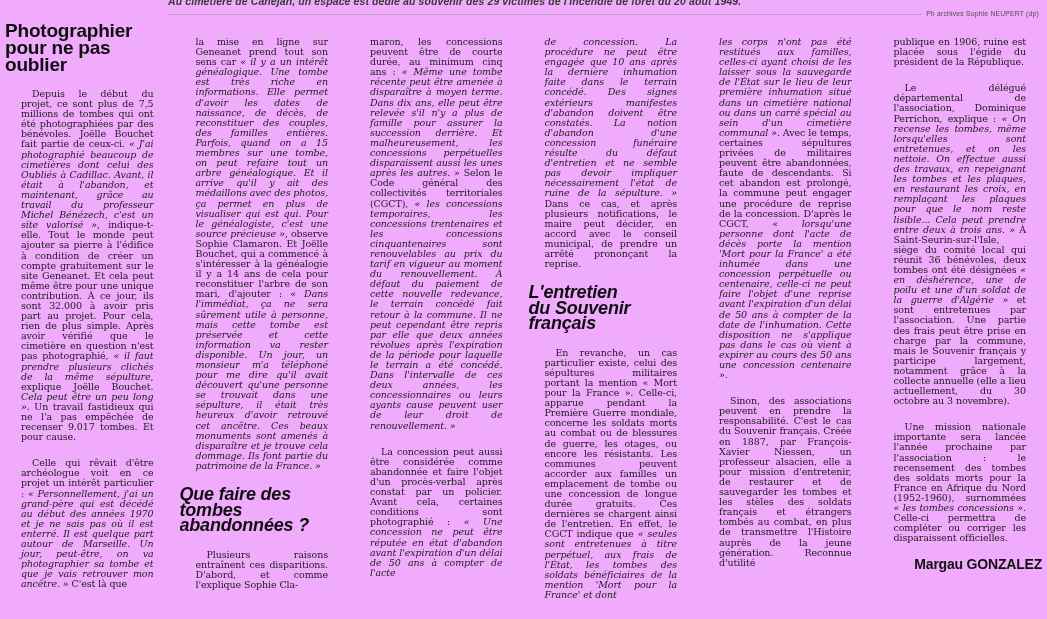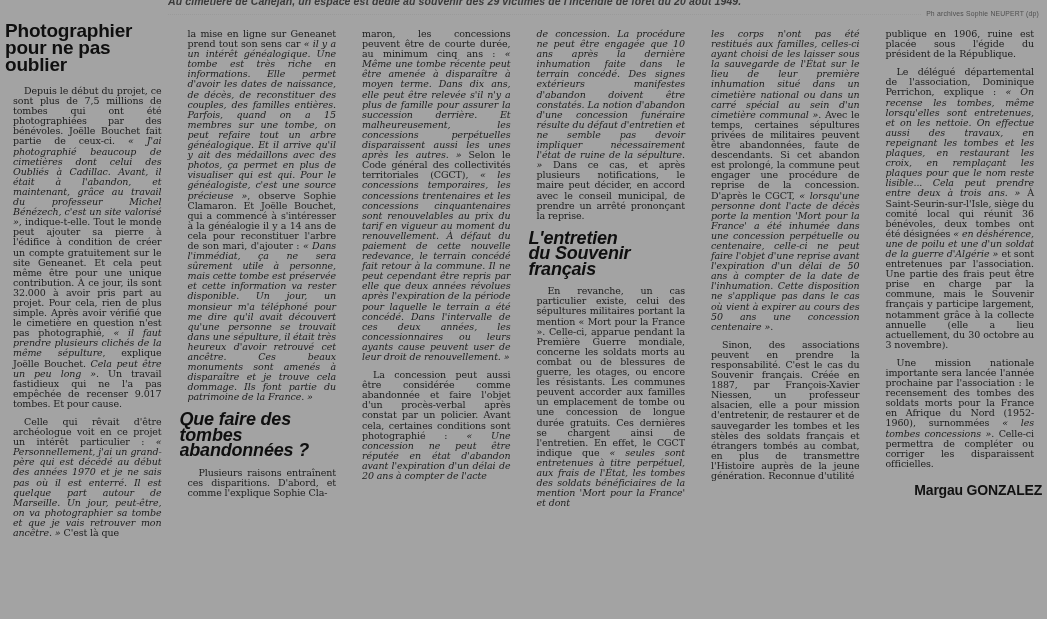--- a/index.html
+++ b/index.html
@@ -1,19 +1,19 @@
 <!DOCTYPE html>
 <html><head>
 <meta charset="utf-8">
 <style>
   html,body{margin:0;padding:0;background:#e8e8e8;}
   .page{
     position:relative;
     width:1047px;height:619px;
-    background:#a3a3a3;
+    background:#f0abfc;
     overflow:hidden;
     font-family:"DejaVu Serif", serif;
     font-size:9.5px;line-height:10.1px;
     color:#1c1c1c;
     letter-spacing:-0.1px;
   }
   
   .caption-strip{
     position:absolute;top:0;left:168px;right:8px;height:7px;
     overflow:hidden;
@@ -45,21 +45,21 @@
     font-weight:bold;
     font-size:19px;line-height:17px;color:#0f0f0f;
     margin:1px 0 13px 0;letter-spacing:-0.2px;
   }
   h3.subhead{
     font-family:"Liberation Sans", sans-serif;
     font-style:italic;font-weight:bold;
     font-size:18px;line-height:15.5px;color:#0f0f0f;
     margin:10px 0 9px 0;letter-spacing:-0.2px;
   }
-  p.para{margin:8px;text-align:justify;}
+  p.para{margin:16px;text-align:justify;}
   p.ind{text-indent:11px;}
   .it{font-style:italic;}
   .byline{
     font-family:"Liberation Sans", sans-serif;
     font-weight:bold;font-size:14px;color:#111;
     text-align:right;margin-top:16px;letter-spacing:-0.2px;
   }
 </style>
 </head>
 <body>
@@ -81,21 +81,21 @@
         <p class="para ind"><span>Depuis le début du projet, ce sont plus de 7,5 millions de tombes qui ont été photographiées par des bénévoles. Joëlle Bouchet fait partie de ceux-ci. </span><span class="it">« J'ai photographié beaucoup de cimetières dont celui des Oubliés à Cadillac. Avant, il était à l'abandon, et maintenant, grâce au travail du professeur Michel Bénézech, c'est un site valorisé »</span><span>, indique-t-elle. Tout le monde peut ajouter sa pierre à l'édifice à condition de créer un compte gratuitement sur le site Geneanet. Et cela peut même être pour une unique contribution. À ce jour, ils sont 32.000 à avoir pris part au projet. Pour cela, rien de plus simple. Après avoir vérifié que le cimetière en question n'est pas photographié, </span><span class="it">« il faut prendre plusieurs clichés de la même sépulture</span><span>, explique Joëlle Bouchet. </span><span class="it">Cela peut être un peu long »</span><span>. Un travail fastidieux qui ne l'a pas empêchée de recenser 9.017 tombes. Et pour cause.</span></p>
         <p class="para ind"><span>Celle qui rêvait d'être archéologue voit en ce projet un intérêt particulier : </span><span class="it">« Personnellement, j'ai un grand-père qui est décédé au début des années 1970 et je ne sais pas où il est enterré. Il est quelque part autour de Marseille. Un jour, peut-être, on va photographier sa tombe et que je vais retrouver mon ancêtre. »</span><span> C'est là que</span></p>
       </div>
       <div class="col">
         <p class="para"><span>la mise en ligne sur Geneanet prend tout son sens car </span><span class="it">« il y a un intérêt généalogique. Une tombe est très riche en informations. Elle permet d'avoir les dates de naissance, de décès, de reconstituer des couples, des familles entières. Parfois, quand on a 15 membres sur une tombe, on peut refaire tout un arbre généalogique. Et il arrive qu'il y ait des médaillons avec des photos, ça permet en plus de visualiser qui est qui. Pour le généalogiste, c'est une source précieuse »</span><span>, observe Sophie Clamaron. Et Joëlle Bouchet, qui a commencé à s'intéresser à la généalogie il y a 14 ans de cela pour reconstituer l'arbre de son mari, d'ajouter : </span><span class="it">« Dans l'immédiat, ça ne sera sûrement utile à personne, mais cette tombe est préservée et cette information va rester disponible. Un jour, un monsieur m'a téléphoné pour me dire qu'il avait découvert qu'une personne se trouvait dans une sépulture, il était très heureux d'avoir retrouvé cet ancêtre. Ces beaux monuments sont amenés à disparaître et je trouve cela dommage. Ils font partie du patrimoine de la France. »</span></p>
         <h3 class="subhead">Que faire des tombes<br>abandonnées ?</h3>
         <p class="para ind"><span>Plusieurs raisons entraînent ces disparitions. D'abord, et comme l'explique Sophie Cla-</span></p>
       </div>
       <div class="col">
         <p class="para"><span>maron, les concessions peuvent être de courte durée, au minimum cinq ans : </span><span class="it">« Même une tombe récente peut être amenée à disparaître à moyen terme. Dans dix ans, elle peut être relevée s'il n'y a plus de famille pour assurer la succession derrière. Et malheureusement, les concessions perpétuelles disparaissent aussi les unes après les autres. »</span><span> Selon le Code général des collectivités territoriales (CGCT), </span><span class="it">« les concessions temporaires, les concessions trentenaires et les concessions cinquantenaires sont renouvelables au prix du tarif en vigueur au moment du renouvellement. À défaut du paiement de cette nouvelle redevance, le terrain concédé fait retour à la commune. Il ne peut cependant être repris par elle que deux années révolues après l'expiration de la période pour laquelle le terrain a été concédé. Dans l'intervalle de ces deux années, les concessionnaires ou leurs ayants cause peuvent user de leur droit de renouvellement. »</span></p>
-        <p class="para ind"><span>La concession peut aussi être considérée comme abandonnée et faire l'objet d'un procès-verbal après constat par un policier. Avant cela, certaines conditions sont photographié : </span><span class="it">« Une concession ne peut être réputée en état d'abandon avant l'expiration d'un délai de 20 ans à compter de l'acte</span></p>
+        <p class="para ind"><span>La concession peut aussi être considérée comme abandonnée et faire l'objet d'un procès-verbal après constat par un policier. Avant cela, certaines conditions sont photographié : </span><span class="it">« Une concession ne peut être réputée en état d'abandon avant l'expiration d'un délai de 50 ans à compter de l'acte</span></p>
       </div>
       <div class="col">
         <p class="para"><span class="it">de concession. La procédure ne peut être engagée que 10 ans après la dernière inhumation faite dans le terrain concédé. Des signes extérieurs manifestes d'abandon doivent être constatés. La notion d'abandon d'une concession funéraire résulte du défaut d'entretien et ne semble pas devoir impliquer nécessairement l'état de ruine de la sépulture. »</span><span> Dans ce cas, et après plusieurs notifications, le maire peut décider, en accord avec le conseil municipal, de prendre un arrêté prononçant la reprise.</span></p>
         <h3 class="subhead">L'entretien<br>du Souvenir français</h3>
         <p class="para ind"><span>En revanche, un cas particulier existe, celui des sépultures militaires portant la mention « Mort pour la France ». Celle-ci, apparue pendant la Première Guerre mondiale, concerne les soldats morts au combat ou de blessures de guerre, les otages, ou encore les résistants. Les communes peuvent accorder aux familles un emplacement de tombe ou une concession de longue durée gratuits. Ces dernières se chargent ainsi de l'entretien. En effet, le CGCT indique que </span><span class="it">« seules sont entretenues à titre perpétuel, aux frais de l'État, les tombes des soldats bénéficiaires de la mention 'Mort pour la France' et dont</span></p>
       </div>
       <div class="col">
         <p class="para"><span class="it">les corps n'ont pas été restitués aux familles, celles-ci ayant choisi de les laisser sous la sauvegarde de l'État sur le lieu de leur première inhumation situé dans un cimetière national ou dans un carré spécial au sein d'un cimetière communal »</span><span>. Avec le temps, certaines sépultures privées de militaires peuvent être abandonnées, faute de descendants. Si cet abandon est prolongé, la commune peut engager une procédure de reprise de la concession. D'après le CGCT, </span><span class="it">« lorsqu'une personne dont l'acte de décès porte la mention 'Mort pour la France' a été inhumée dans une concession perpétuelle ou centenaire, celle-ci ne peut faire l'objet d'une reprise avant l'expiration d'un délai de 50 ans à compter de la date de l'inhumation. Cette disposition ne s'applique pas dans le cas où vient à expirer au cours des 50 ans une concession centenaire »</span><span>.</span></p>
         <p class="para ind"><span>Sinon, des associations peuvent en prendre la responsabilité. C'est le cas du Souvenir français. Créée en 1887, par François-Xavier Niessen, un professeur alsacien, elle a pour mission d'entretenir, de restaurer et de sauvegarder les tombes et les stèles des soldats français et étrangers tombés au combat, en plus de transmettre l'Histoire auprès de la jeune génération. Reconnue d'utilité</span></p>
       </div>

